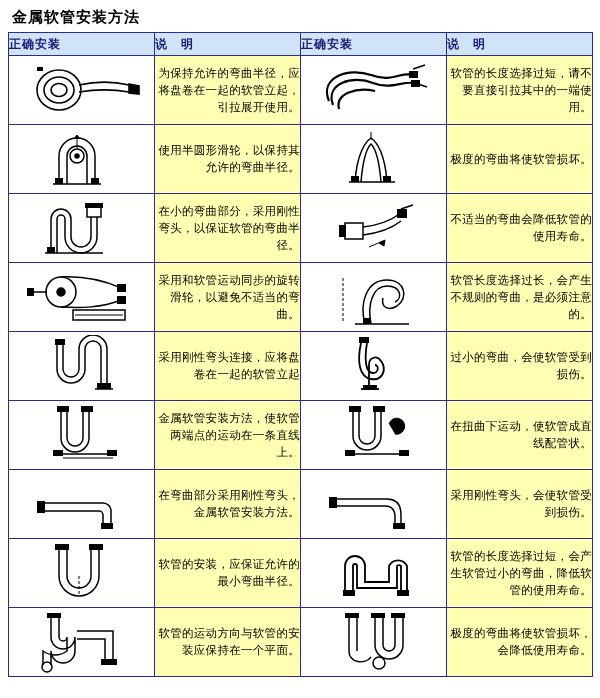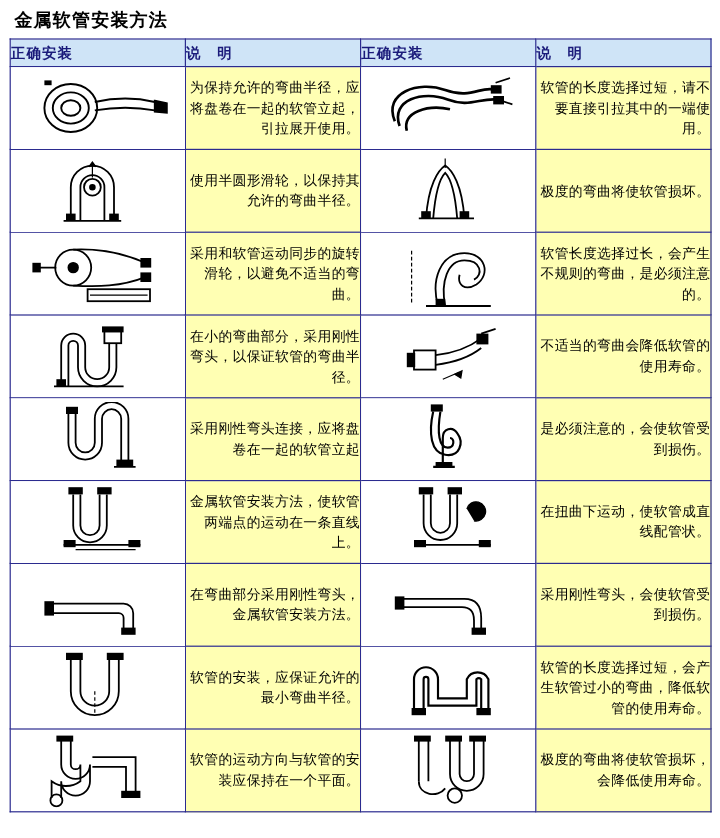--- a/index.html
+++ b/index.html
@@ -169,20 +169,57 @@
               </g>
           </svg>
         </td>
         <td class="txt-cell">极度的弯曲将使软管损坏。</td>
       </tr>
 
       <tr>
         <td class="img-cell">
           <svg class="fig" width="130" height="62" viewBox="0 0 130 62">
             <g stroke="#000" fill="none" stroke-width="1.5">
+              <path d="M34 56 L34 22 A10 10 0 0 1 54 22 L54 40 A10 10 0 0 0 74 40 L74 20"></path>
+              <path d="M40 56 L40 22 A4 4 0 0 1 48 22 L48 40 A16 16 0 0 0 80 40 L80 20"></path>
+              <line x1="28" y1="56" x2="86" y2="56"></line>
+              <rect x="70" y="10" width="14" height="10"></rect>
+            </g>
+            <g fill="#000">
+              <rect x="30" y="50" width="8" height="6"></rect>
+              <rect x="68" y="6" width="18" height="5"></rect>
+            </g>
+          </svg>
+        </td>
+        <td class="txt-cell">在小的弯曲部分，采用刚性弯头，以保证软管的弯曲半径。</td>
+        <td class="img-cell">
+          <svg class="fig" width="130" height="62" viewBox="0 0 130 62">
+            <g stroke="#000" fill="none" stroke-width="1.5">
+              <rect x="36" y="26" width="18" height="16"></rect>
+              <path d="M54 30 C 72 28, 84 22, 92 16"></path>
+              <path d="M54 38 C 70 36, 82 32, 92 24"></path>
+              <line x1="92" y1="12" x2="104" y2="8"></line>
+            </g>
+            <g fill="#000">
+              <rect x="30" y="28" width="7" height="12"></rect>
+              <rect x="88" y="12" width="10" height="9"></rect>
+            </g>
+            <g stroke="#000" stroke-width="1">
+              <path d="M60 50 l14 -6"></path>
+                <path d="M70 46 l6 -3 l-1 6 z" fill="#000"></path>
+            </g>
+          </svg>
+        </td>
+        <td class="txt-cell">不适当的弯曲会降低软管的使用寿命。</td>
+      </tr>
+
+      <tr>
+        <td class="img-cell">
+          <svg class="fig" width="130" height="62" viewBox="0 0 130 62">
+            <g stroke="#000" fill="none" stroke-width="1.5">
               <circle cx="44" cy="26" r="15"></circle>
               <circle cx="44" cy="26" r="4" fill="#000"></circle>
               <path d="M44 11 C 66 10, 86 14, 104 22"></path>
               <path d="M44 41 C 64 42, 84 42, 104 34"></path>
               <path d="M30 26 L16 26"></path>
               <rect x="56" y="44" width="52" height="10"></rect>
             </g>
             <g fill="#000">
               <rect x="10" y="22" width="7" height="8"></rect>
               <rect x="100" y="18" width="9" height="8"></rect>
@@ -209,57 +246,20 @@
             </g>
           </svg>
         </td>
         <td class="txt-cell">软管长度选择过长，会产生不规则的弯曲，是必须注意的。</td>
       </tr>
 
       <tr>
         <td class="img-cell">
           <svg class="fig" width="130" height="62" viewBox="0 0 130 62">
             <g stroke="#000" fill="none" stroke-width="1.5">
-              <path d="M34 56 L34 22 A10 10 0 0 1 54 22 L54 40 A10 10 0 0 0 74 40 L74 20"></path>
-              <path d="M40 56 L40 22 A4 4 0 0 1 48 22 L48 40 A16 16 0 0 0 80 40 L80 20"></path>
-              <line x1="28" y1="56" x2="86" y2="56"></line>
-              <rect x="70" y="10" width="14" height="10"></rect>
-            </g>
-            <g fill="#000">
-              <rect x="30" y="50" width="8" height="6"></rect>
-              <rect x="68" y="6" width="18" height="5"></rect>
-            </g>
-          </svg>
-        </td>
-        <td class="txt-cell">在小的弯曲部分，采用刚性弯头，以保证软管的弯曲半径。</td>
-        <td class="img-cell">
-          <svg class="fig" width="130" height="62" viewBox="0 0 130 62">
-            <g stroke="#000" fill="none" stroke-width="1.5">
-              <rect x="36" y="26" width="18" height="16"></rect>
-              <path d="M54 30 C 72 28, 84 22, 92 16"></path>
-              <path d="M54 38 C 70 36, 82 32, 92 24"></path>
-              <line x1="92" y1="12" x2="104" y2="8"></line>
-            </g>
-            <g fill="#000">
-              <rect x="30" y="28" width="7" height="12"></rect>
-              <rect x="88" y="12" width="10" height="9"></rect>
-            </g>
-            <g stroke="#000" stroke-width="1">
-              <path d="M60 50 l14 -6"></path>
-                <path d="M70 46 l6 -3 l-1 6 z" fill="#000"></path>
-            </g>
-          </svg>
-        </td>
-        <td class="txt-cell">不适当的弯曲会降低软管的使用寿命。</td>
-      </tr>
-
-      <tr>
-        <td class="img-cell">
-          <svg class="fig" width="130" height="62" viewBox="0 0 130 62">
-            <g stroke="#000" fill="none" stroke-width="1.5">
               <path d="M40 10 L40 34 A14 14 0 0 0 68 34 L68 14 A8 8 0 0 1 84 14 L84 54"></path>
               <path d="M46 10 L46 34 A8 8 0 0 0 62 34 L62 14 A14 14 0 0 1 90 14 L90 54"></path>
               <line x1="78" y1="54" x2="96" y2="54"></line>
             </g>
             <g fill="#000">
               <rect x="38" y="4" width="10" height="6"></rect>
               <rect x="80" y="48" width="14" height="6"></rect>
             </g>
           </svg>
         </td>
@@ -270,21 +270,21 @@
               <path d="M52 8 C 48 26, 50 42, 62 44 C 74 46, 78 34, 72 26 C 68 20, 60 22, 60 30 L60 54"></path>
               <path d="M58 8 C 55 26, 57 38, 64 38 C 70 38, 70 30, 66 30"></path>
               <line x1="52" y1="54" x2="70" y2="54"></line>
             </g>
             <g fill="#000">
               <rect x="50" y="2" width="10" height="6"></rect>
               <rect x="54" y="50" width="14" height="5"></rect>
             </g>
           </svg>
         </td>
-        <td class="txt-cell">是必须注意的，会使软管受到损伤。</td>
+        <td class="txt-cell">过小的弯曲，会使软管受到损伤。</td>
       </tr>
 
       <tr>
         <td class="img-cell">
           <svg class="fig" width="130" height="62" viewBox="0 0 130 62">
             <g stroke="#000" fill="none" stroke-width="1.5">
               <path d="M44 8 L44 34 A14 14 0 0 0 72 34 L72 8"></path>
               <path d="M50 8 L50 34 A8 8 0 0 0 66 34 L66 8"></path>
               <line x1="36" y1="50" x2="100" y2="50"></line>
             </g>

